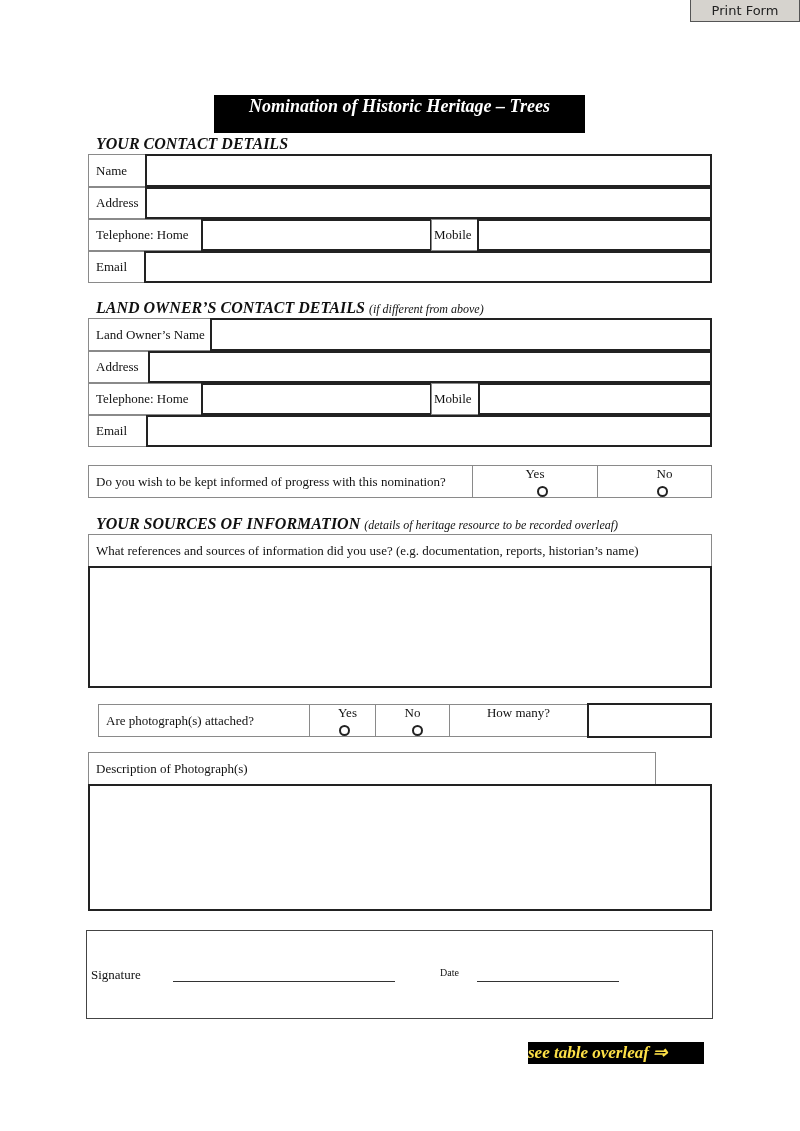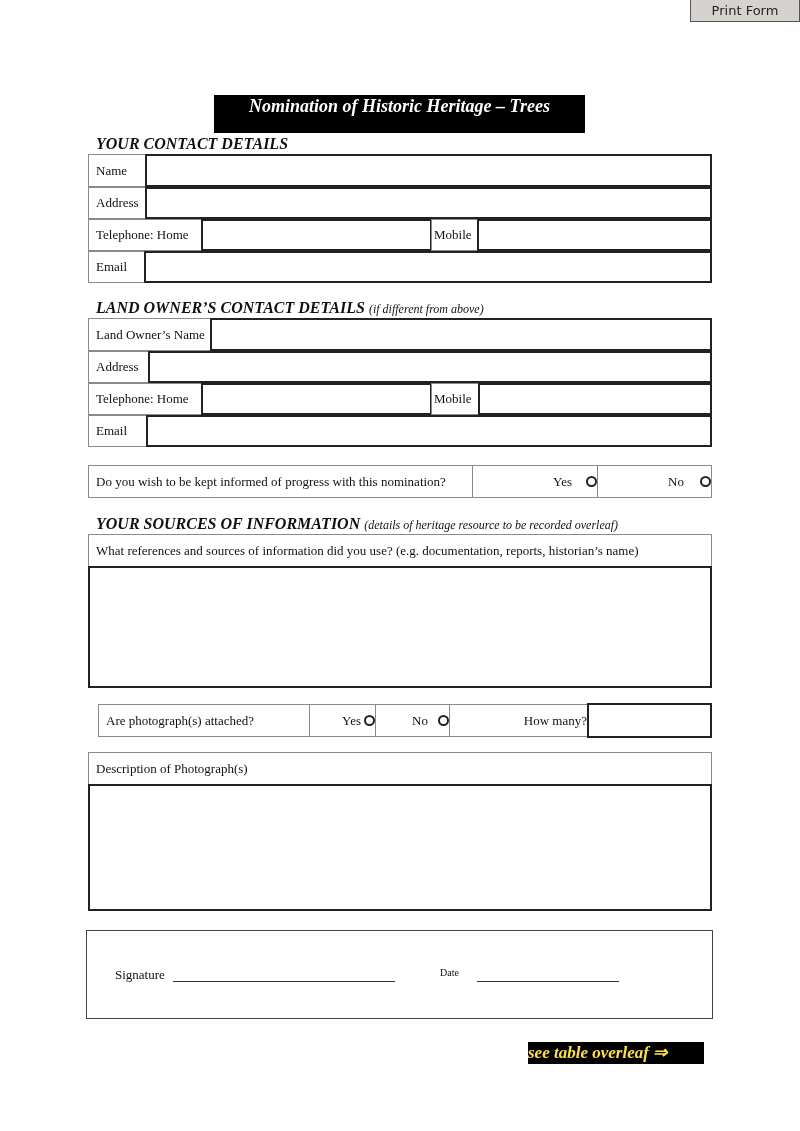--- a/index.html
+++ b/index.html
@@ -8,21 +8,21 @@
   .print-btn{left:690px;top:0;width:110px;height:22px;background:#d6d3ce;border:1px solid #555;border-top:none;
     font-family:"DejaVu Sans",sans-serif;font-size:13px;color:#222;text-align:center;line-height:21px;cursor:pointer;}
   .title-bar{left:214px;top:95px;width:371px;height:38px;background:#000;color:#fff;font-weight:bold;font-style:italic;
     font-size:18px;text-align:center;line-height:22px;}
   .section-h{font-weight:bold;font-style:italic;font-size:16px;white-space:nowrap;}
   .section-h .sub{font-weight:normal;font-size:12px;}
   .cell{position:absolute;box-sizing:border-box;font-size:13px;padding-left:7px;display:flex;align-items:center;white-space:nowrap;}
   .lbl{border:1px solid #8a8a8a;background:#fff;}
   .fld{border:2px solid #222;background:#fff;}
   .radio{display:inline-block;width:11px;height:11px;border:2px solid #222;border-radius:50%;box-sizing:border-box;margin-left:10px;cursor:pointer;}
-  .center{justify-content:flex-end;padding-left:6px;}
+  .center{justify-content:space-between;padding-left:0;flex-direction:column;}
   .sigline{position:absolute;border-bottom:1px solid #333;height:0;}
   .overleaf{left:528px;top:1042px;width:176px;height:22px;background:#000;color:#fde047;font-weight:bold;font-style:italic;font-size:17px;line-height:22px;white-space:nowrap;}
 </style>
 </head>
 <body>
 
 <div class="abs print-btn">Print Form</div>
 
 <div class="abs title-bar">Nomination of Historic Heritage – Trees</div>
 
@@ -83,22 +83,22 @@
   <span style="margin-left:10px;">Yes</span>
   <span class="radio" style="margin-left:3px;"></span>
 </div>
 <div class="cell lbl center" style="left:375px;top:704px;width:75px;height:33px;">
   <span>No</span>
   <span class="radio"></span>
 </div>
 <div class="cell lbl center" style="left:449px;top:704px;width:139px;height:33px;">How many?</div>
 <div class="cell fld" style="left:587px;top:703px;width:125px;height:35px;"></div>
 
-<div class="cell lbl" style="left:88px;top:752px;width:624px;height:33px;">Description of Photograph(s)</div>
+<div class="cell lbl" style="left:88px;top:752px;width:568px;height:33px;">Description of Photograph(s)</div>
 <div class="cell fld" style="left:88px;top:784px;width:624px;height:127px;align-items:flex-start;"></div>
 
 <div class="abs" style="left:86px;top:930px;width:627px;height:89px;border:1px solid #444;"></div>
-<div class="abs" style="left:115px;top:967px;font-size:13px;">Signature</div>
+<div class="abs" style="left:91px;top:967px;font-size:13px;">Signature</div>
 <div class="sigline" style="left:173px;top:981px;width:222px;"></div>
 <div class="abs" style="left:440px;top:967px;font-size:10px;">Date</div>
 <div class="sigline" style="left:477px;top:981px;width:142px;"></div>
 
 <div class="abs overleaf">see table overleaf  ⇒</div>
 
 </body></html>

